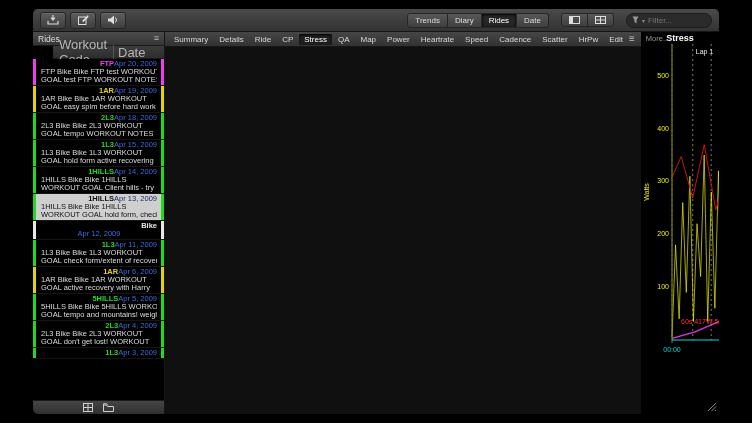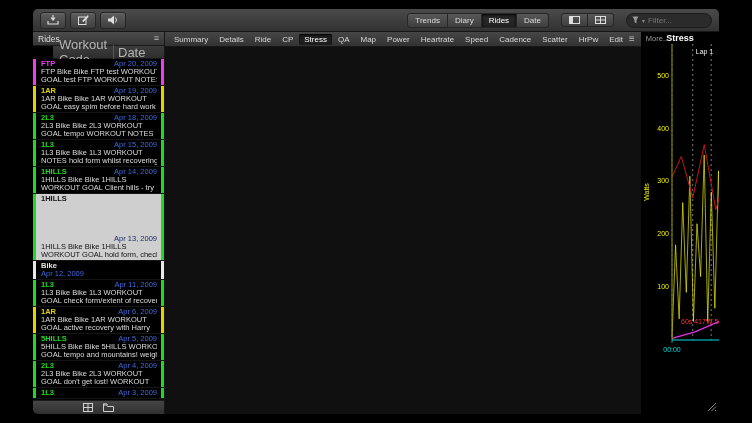--- a/index.html
+++ b/index.html
@@ -31,28 +31,28 @@
   .sb-head{height:13px;flex:none;background:linear-gradient(#4c4c4c,#363636);border-bottom:1px solid #1b1b1b;color:#ddd;font-size:8.5px;
            display:flex;align-items:center;padding:0 5px;}
   .sb-head .menu{margin-left:auto;color:#bbb;font-size:9px;line-height:9px;}
   .sb-cols{height:12px;flex:none;background:linear-gradient(#3c3c3c,#2e2e2e);border-bottom:1px solid #191919;color:#b5b5b5;font-size:13px;display:flex;align-items:center;margin-left:20px;}
   .sb-col1{flex:1;padding-left:6px;}
   .sb-col2{width:46px;border-left:1px solid #555;padding-left:4px;}
   .sb-list{flex:1;overflow:hidden;background:#000;}
   .item{position:relative;padding:1px 7px 1px 8px;border-bottom:1px solid #151515;}
   .stripe{position:absolute;top:0;bottom:0;width:3px;}
   .sL{left:0;} .sR{right:0;}
-  .row1{display:flex;justify-content:space-between;font-size:7.5px;line-height:8px;}
+  .row1{display:flex;justify-content:flex-end;font-size:7.5px;line-height:8px;}
   .code{font-weight:bold;}
   .wdate{color:#3e6ade;}
   .desc{font-size:7.5px;line-height:8px;color:#dcdcdc;white-space:nowrap;overflow:hidden;}
-  .row2r{font-size:7.5px;line-height:8px;text-align:left;}
+  .row2r{font-size:7.5px;line-height:8px;text-align:center;}
   .item.sel{background:#cfcfcf;}
   .item.sel .code{color:#111 !important;}
-  .item.sel .wdate{color:#1a2a66;margin-top:40px;}
+  .item.sel .wdate{color:#1a2a66;}
   .item.sel .desc{color:#111;}
   .sb-foot{height:13px;flex:none;background:linear-gradient(#454545,#303030);border-top:1px solid #1b1b1b;
            display:flex;align-items:center;justify-content:center;gap:10px;}
   
   .main{flex:1;display:flex;flex-direction:row;min-width:0;}
   .tabs{height:14px;flex:none;background:linear-gradient(#464646,#323232);border-bottom:1px solid #161616;display:flex;align-items:center;padding:0 4px;gap:1px;}
   .tab{font-size:8px;color:#d8d8d8;padding:1px 5px;border-radius:2px;white-space:nowrap;}
   .tab.sel{background:#1e1e1e;color:#fff;box-shadow:inset 0 1px 2px #000;}
   .tabs .menu{margin-left:auto;color:#bbb;font-size:10px;line-height:10px;padding-right:2px;}
   .chart{flex:1;position:relative;background:#000;min-height:0;}
@@ -164,21 +164,21 @@
             <div class="desc">GOAL tempo WORKOUT NOTES</div>
           </div>
           <div class="item">
             <div class="stripe sL" style="background: rgb(33, 217, 33);"></div>
             <div class="stripe sR" style="background: rgb(33, 217, 33);"></div>
             <div class="row1">
               <span class="code" style="color: rgb(33, 217, 33);">1L3</span>
               <span class="wdate">Apr 15, 2009</span>
             </div>
             <div class="desc">1L3 Bike Bike 1L3 WORKOUT</div>
-            <div class="desc">NOTES hold form whilst recovering</div>
+            <div class="desc">GOAL hold form active recovering</div>
           </div>
           <div class="item">
             <div class="stripe sL" style="background: rgb(33, 217, 33);"></div>
             <div class="stripe sR" style="background: rgb(33, 217, 33);"></div>
             <div class="row1">
               <span class="code" style="color: rgb(33, 217, 33);">1HILLS</span>
               <span class="wdate">Apr 14, 2009</span>
             </div>
             <div class="desc">1HILLS Bike Bike 1HILLS</div>
             <div class="desc">WORKOUT GOAL Client hills - try</div>

